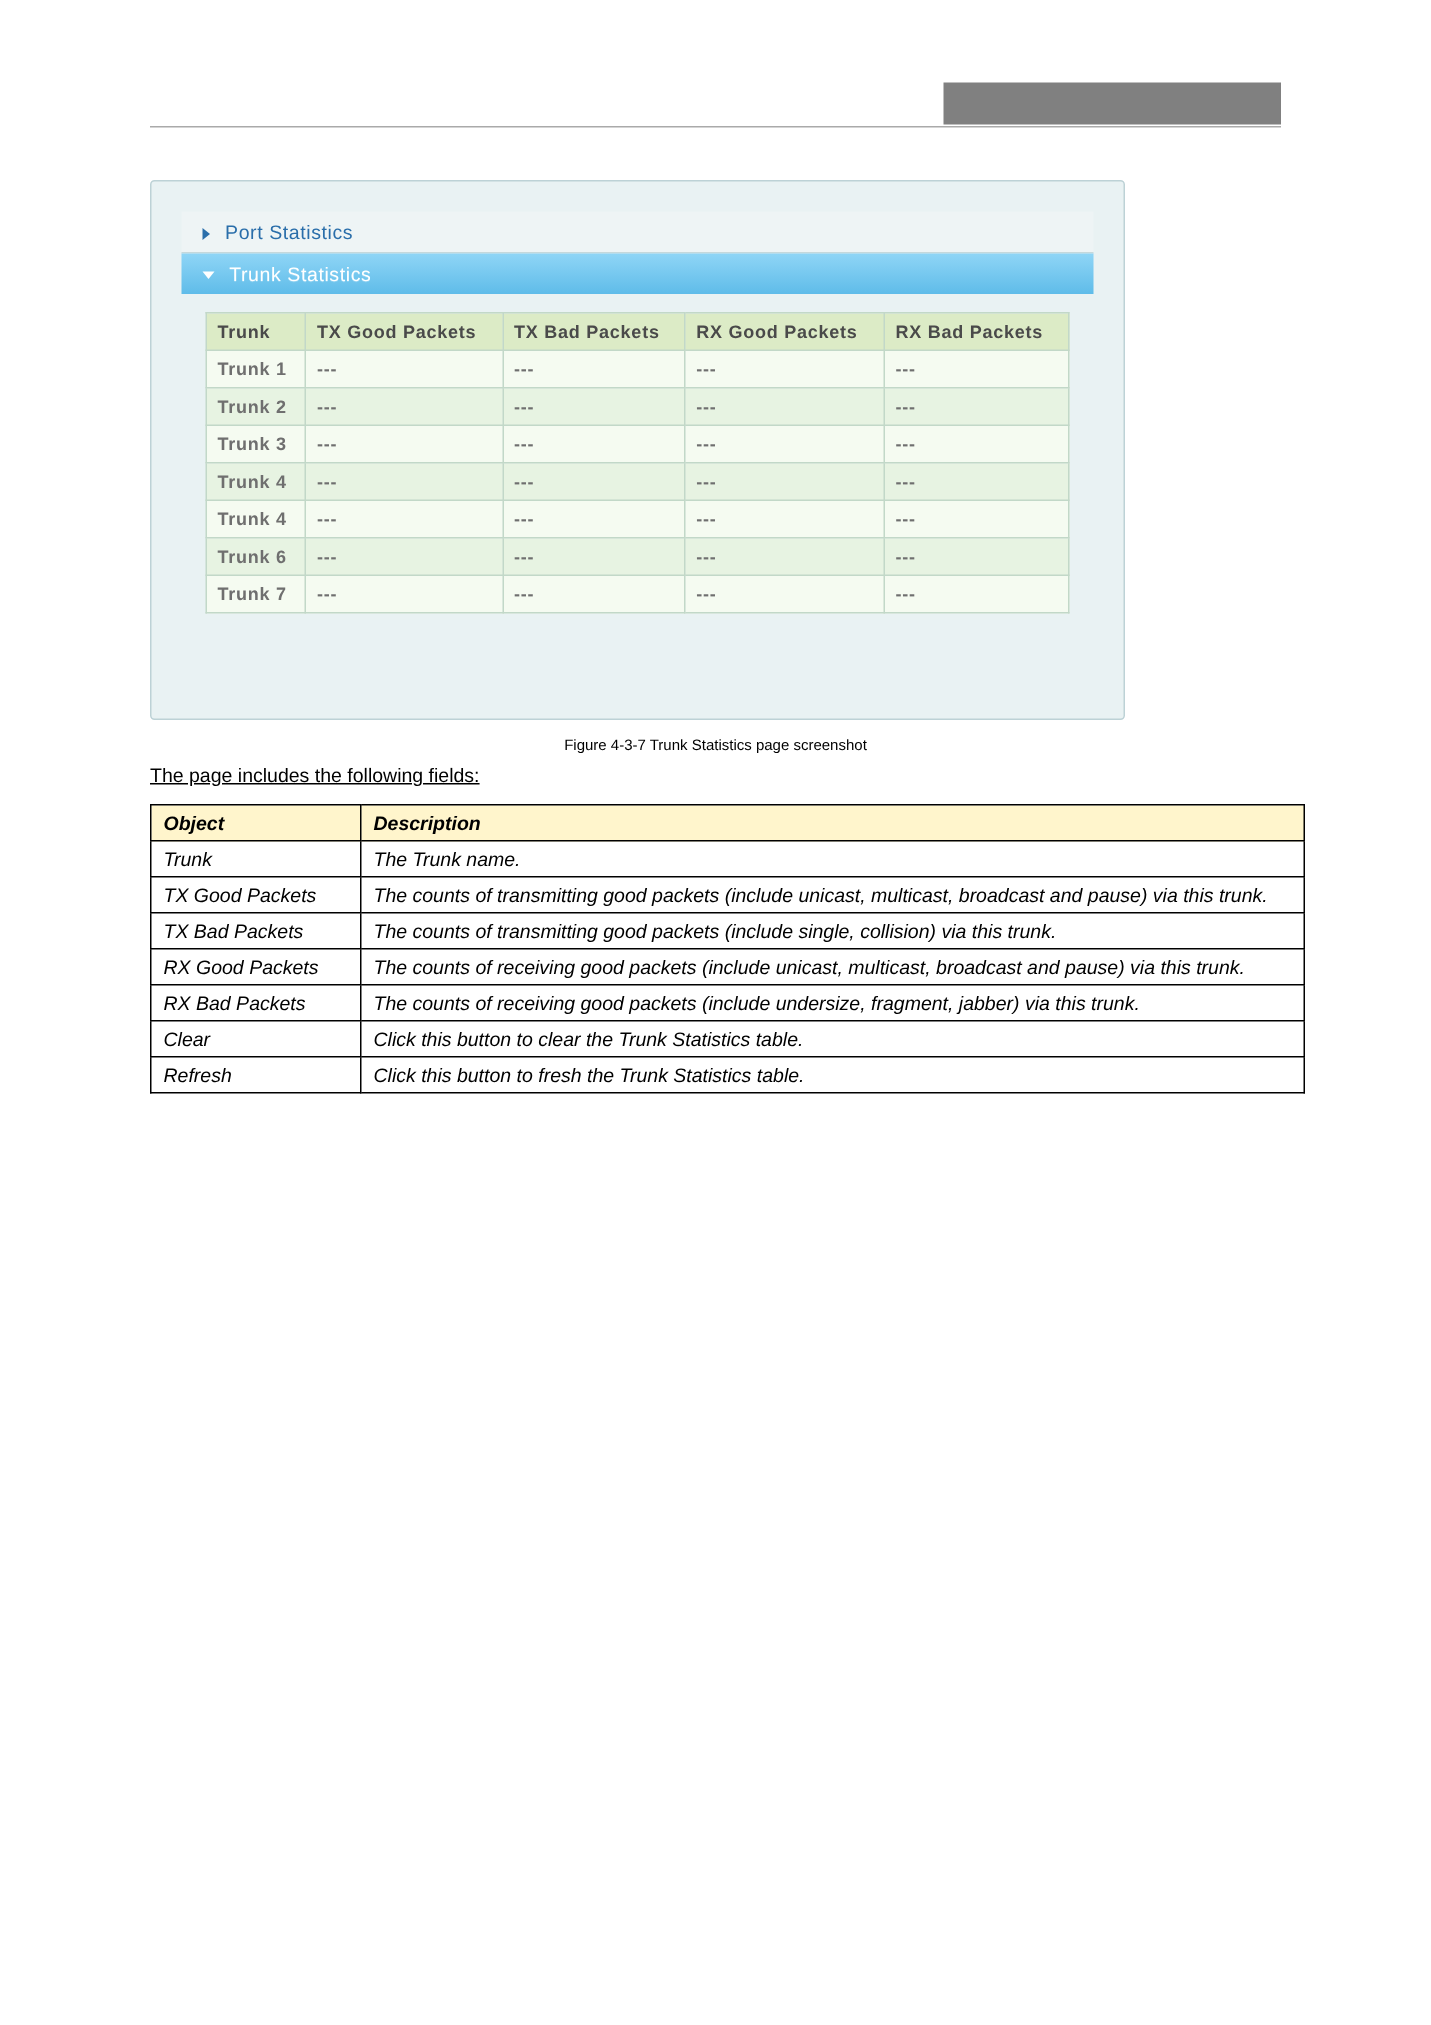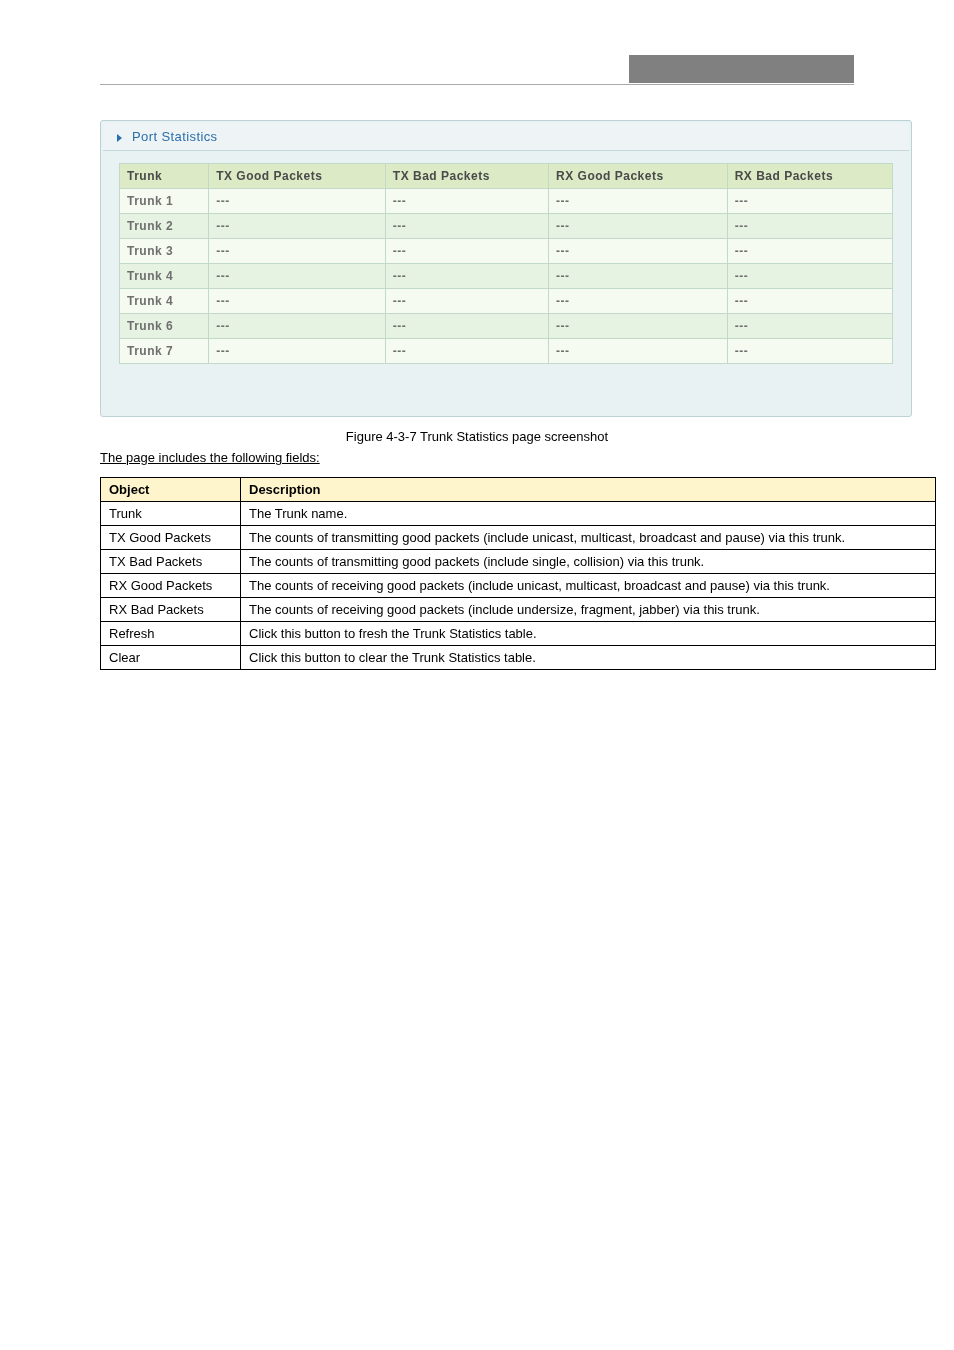--- a/index.html
+++ b/index.html
@@ -24,22 +24,22 @@
     height: 28px;
     background: #808080;
   }
   .content-area {
     padding: 35px 100px 0 100px;
   }
   .screenshot-panel {
     background: #e9f2f3;
     border: 1px solid #bdd2d6;
     border-radius: 3px;
-    padding: 2px;
-    width: 812px;
+    padding: 20px;
+    width: 650px;
   }
   .section-header {
     padding: 6px 10px 6px 14px;
     font-size: 13px;
     letter-spacing: 0.4px;
     cursor: default;
     position: relative;
   }
   .section-header .tri {
     display: inline-block;
@@ -90,28 +90,29 @@
     font-weight: bold;
   }
   table.trunk-table td {
     color: #6f6f6f;
   }
   table.trunk-table tbody tr:nth-child(odd) td { background: #f5fbf1; }
   table.trunk-table tbody tr:nth-child(even) td { background: #e7f3e2; }
   .figlabel {
     text-align: center;
     margin: 12px 0 6px 0;
-    font-size: 13px;
+    font-size: 10px;
   }
   .intro { margin: 0 0 12px 0; font-size: 13px; text-decoration: underline; }
   table.desc-table {
     border-collapse: collapse;
-    width: 836px;
+    width: 770px;
     font-size: 13px;
     margin-bottom: 10px;
+    font-style: italic;
   }
   table.desc-table th,
   table.desc-table td {
     border: 1px solid #000;
     padding: 4px 8px;
     text-align: left;
     vertical-align: top;
   }
   table.desc-table th {
     background: #fff5cc;
@@ -125,20 +126,24 @@
 <div class="page-header">
   <div class="header-right-block"></div>
 </div>
 
 <div class="content-area">
 
   <div class="screenshot-panel">
     <div class="section-header section-port">
       <span class="tri"></span>
       <span>Port Statistics</span>
+    </div>
+    <div class="section-header section-trunk">
+      <span class="tri"></span>
+      <span>Trunk Statistics</span>
     </div>
     <div class="trunk-body">
       <table class="trunk-table">
         <thead>
           <tr>
             <th>Trunk</th>
             <th>TX Good Packets</th>
             <th>TX Bad Packets</th>
             <th>RX Good Packets</th>
             <th>RX Bad Packets</th>
@@ -224,25 +229,25 @@
         </tr>
         <tr>
           <td>RX Good Packets</td>
           <td>The counts of receiving good packets (include unicast, multicast, broadcast and pause) via this trunk.</td>
         </tr>
         <tr>
           <td>RX Bad Packets</td>
           <td>The counts of receiving good packets (include undersize, fragment, jabber) via this trunk.</td>
         </tr>
         <tr>
+          <td>Clear</td>
+          <td>Click this button to clear the Trunk Statistics table.</td>
+        </tr>
+        <tr>
           <td>Refresh</td>
           <td>Click this button to fresh the Trunk Statistics table.</td>
         </tr>
-        <tr>
-          <td>Clear</td>
-          <td>Click this button to clear the Trunk Statistics table.</td>
-        </tr>
       </tbody>
   </table>
 
   <p class="after-note"></p>
 
 </div>
 
 </body></html>

